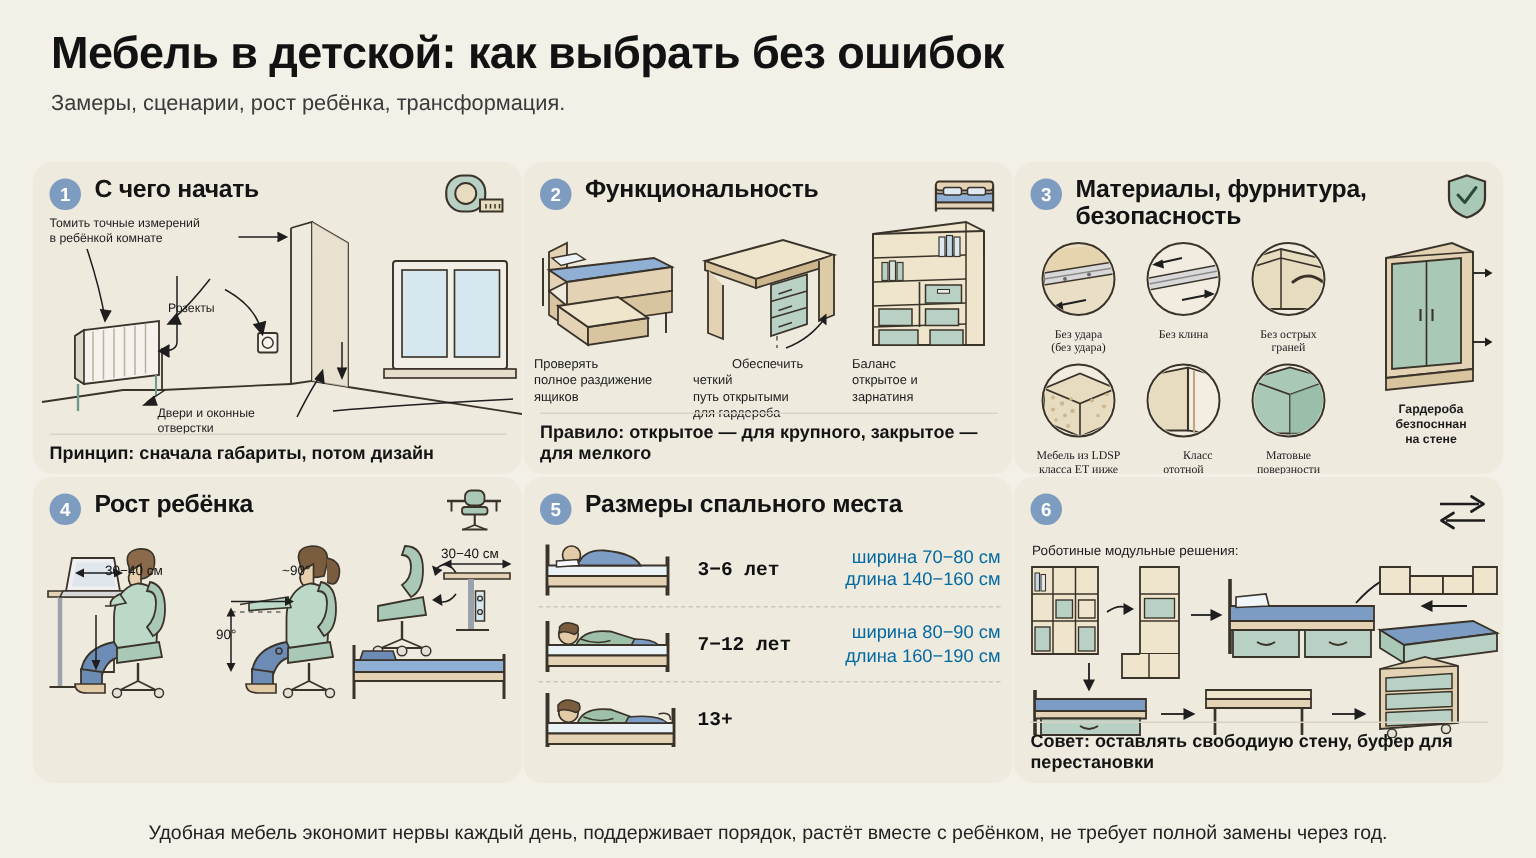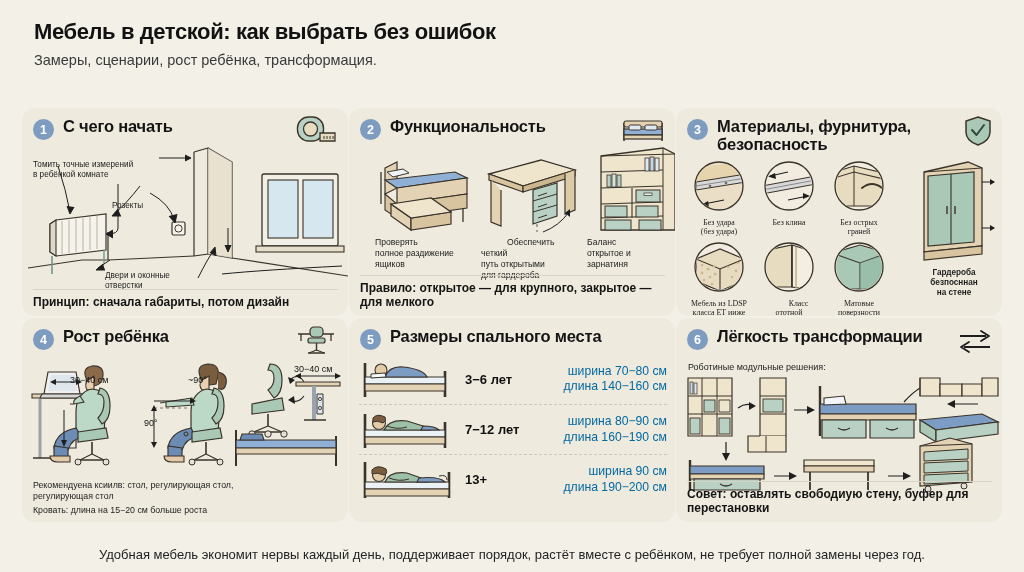--- a/index.html
+++ b/index.html
@@ -8,21 +8,21 @@
     background: #f3f0e8;
     font-family: "Liberation Sans", "DejaVu Sans", sans-serif;
     color: #1c1c1c;
     overflow: hidden;
   }
   .page { position: relative; width: 1024px; height: 572px; padding: 0; }
 
   
   .hdr { padding: 20px 0 0 34px; }
   .hdr h1 {
-    font-size: 22px; font-weight: 700; letter-spacing: -0.4px;
+    font-size: 30px; font-weight: 700; letter-spacing: -0.4px;
     line-height: 1.05; color: #121212;
   }
   .hdr .sub {
     margin-top: 9px; font-size: 14.5px; color: #3a3a3a; font-weight: 400;
   }
 
   
   .grid {
     position: absolute; left: 22px; top: 108px;
     width: 980px;
@@ -58,21 +58,21 @@
     font-size: 12px; font-weight: 700; color: #141414;
     border-top: 1px solid #d9d3c3; padding-top: 5px;
   }
 
   
   .c1-stage { position: absolute; left: 0; top: 30px; width: 326px; height: 148px; }
   .c1 .lbl { position: absolute; font-size: 8.2px; line-height: 1.25; }
 
   
   .c2-items {
-    position: absolute; left: 26px; right: 10px; top: 34px;
+    position: absolute; left: 7px; right: 10px; top: 34px;
     display: grid; grid-template-columns: 1fr 1fr 1fr; gap: 6px;
   }
   .c2-cap { margin-top: 3px; font-size: 8.6px; line-height: 1.28; color: #1c1c1c; }
 
   
   .c3-wrap { position: absolute; left: 12px; top: 52px; font-family: Liberation Serif, serif; }
   .c3-grid { display: grid; grid-template-columns: repeat(3, 62px); gap: 4px 8px; }
   .c3-cell { text-align: center; }
   .c3-cap { font-size: 7.9px; line-height: 1.2; margin-top: 2px; }
   .c3-right { position: absolute; left: 236px; top: 48px; width: 84px; text-align: center; font-weight: bold; }
@@ -88,21 +88,21 @@
   .c4-foot .b { font-weight: 400; }
   .c4-foot .l2 { margin-top: 2px; }
 
   
   .c5-rows { position: absolute; left: 10px; right: 8px; top: 36px; }
   .c5-row {
     display: grid; grid-template-columns: 106px 74px 1fr;
     align-items: center; height: 50px;
   }
   .c5-row + .c5-row { border-top: 1px dashed #cfc8b6; }
-  .c5-age { font-size: 13px; font-weight: 700; color: #111; }
+  .c5-age { font-size: 13px; font-weight: 700; color: #111; font-family: Liberation Mono, monospace; }
   .c5-dim { font-size: 12.2px; line-height: 1.26; color: #0369a1; text-align: right; }
 
   
   .c6-note { position: absolute; left: 12px; top: 44px; font-size: 9px; }
   .c6-stage { position: absolute; left: 6px; top: 56px; width: 320px; height: 118px; }
 
   
   .foot {
     position: absolute; left: 0; right: 0; bottom: 10px;
     text-align: center; font-size: 13px; color: #232323;
@@ -194,21 +194,21 @@
             <path d="M206 90 L206 112"></path>
             <path d="M203 107 L206 114 L209 107" fill="#1e1e1e"></path>
             <path d="M88 122 L76 130"></path>
             <path d="M81 126 L74 132 L83 132" fill="#1e1e1e"></path>
             <path d="M176 140 Q186 120 192 112"></path>
             <path d="M188 115 L193 109 L194 118" fill="#1e1e1e"></path>
             <path d="M200 136 Q240 132 320 128"></path>
           </g>
         </svg>
       </div>
-      <div class="lbl" style="left:11px; top:52px; width:150px;">
+      <div class="lbl" style="left:11px; top:36px; width:150px;">
         <span style="white-space:pre-line;">Томить точные измерений
 в ребёнкой комнате</span>
       </div>
       <div class="lbl" style="left:90px; top:93px;">Розекты</div>
       <div class="lbl" style="left:83px; top:163px; width:120px;">
         <span style="white-space:pre-line;">Двери и оконные
 отверстки</span>
       </div>
       <div class="lbl" style="left:11px; top:211px;">Оставгять место для потуужой</div>
 
@@ -618,25 +618,20 @@
             <path d="M10 8 L30 8 L32 14 L8 14 Z" fill="#6d8cb5" stroke="#3a332a" stroke-width="1.1"></path>
             <path d="M4 22 L104 22 L104 28 L4 28 Z" fill="#e3d3b4" stroke="#3a332a" stroke-width="1.2"></path>
           </g>
         </svg>
       </div>
       <div class="c4-dim" style="left:48px; top:57px;">30−40 см</div>
       <div class="c4-dim" style="left:166px; top:57px;">~90°</div>
       <div class="c4-dim" style="left:122px; top:100px;">90°</div>
       <div class="c4-dim" style="left:272px; top:46px;">30−40 см</div>
 
-      <div class="c4-foot">
-        <div class="b">Рекомендуена ксиилв: стол, регулирующая стол,</div>
-        <div class="b">регулирующая стол</div>
-        <div class="l2">Кровать: длина на 15−20 см больше роста</div>
-      </div>
     </div>
 
     <div class="card c5">
       <div class="card-hd">
         <div class="badge">5</div>
         <div class="card-title">Размеры спального места</div>
       </div>
 
       <div class="c5-rows">
 
@@ -689,32 +684,27 @@
               <path d="M6 31 L90 31 L90 38 L6 38 Z" fill="#e3d3b4" stroke="#3a332a" stroke-width="1.2"></path>
               <circle cx="20" cy="17" r="6.5" fill="#e3cba8" stroke="#3a332a" stroke-width="1.1"></circle>
               <path d="M13 12 Q18 6 27 11 Q29 16 25 17 Q18 14 13 16 Z" fill="#7a5c3e" stroke="#3a332a" stroke-width="1"></path>
               <path d="M26 24 Q30 13 48 15 L62 20 L68 24 Z" fill="#9ec0a8" stroke="#3a332a" stroke-width="1.2"></path>
               <path d="M30 20 Q40 24 50 21" fill="none" stroke="#3a332a" stroke-width="1"></path>
               <path d="M60 20 Q80 18 86 24 L58 24 Z" fill="#7d9cc4" stroke="#3a332a" stroke-width="1.1"></path>
               <path d="M80 18 Q88 16 88 22" fill="none" stroke="#3a332a" stroke-width="1"></path>
             </svg>
           </div>
           <div class="c5-age">13+</div>
-          <div class="c5-dim">
-            <div>ширина 90 см</div>
-            <div>длина 190−200 см</div>
-          </div>
         </div>
       </div>
     </div>
 
     <div class="card c6">
       <div class="card-hd">
         <div class="badge">6</div>
-        <div class="card-title">Лёгкость трансформации</div>
       </div>
       <div class="hd-icon" style="top:10px;">
         <svg width="34" height="26" viewBox="0 0 34 26">
           <path d="M2 8 L28 8" stroke="#1e1e1e" stroke-width="1.8" fill="none"></path>
           <path d="M23 3 L31 8 L23 13" fill="none" stroke="#1e1e1e" stroke-width="1.8" stroke-linecap="round" stroke-linejoin="round"></path>
           <path d="M32 19 L6 19" stroke="#1e1e1e" stroke-width="1.8" fill="none"></path>
           <path d="M11 14 L3 19 L11 24" fill="none" stroke="#1e1e1e" stroke-width="1.8" stroke-linecap="round" stroke-linejoin="round"></path>
         </svg>
       </div>
 

